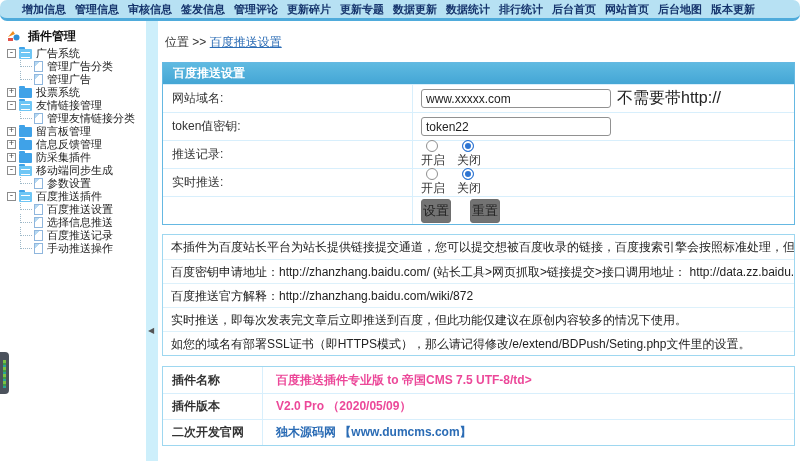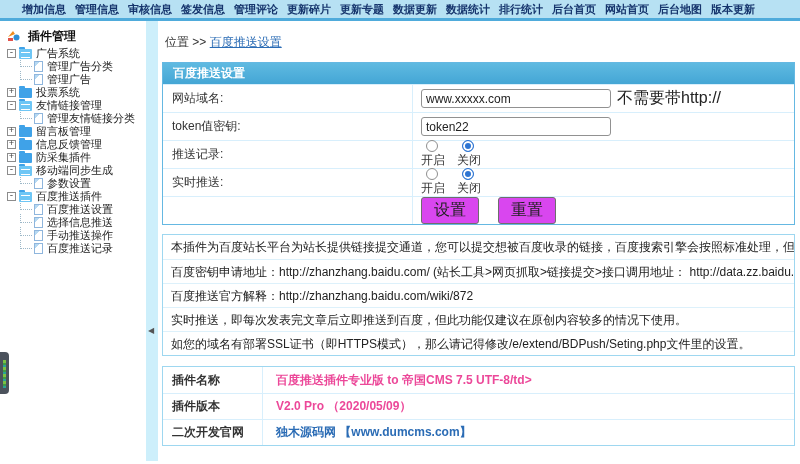--- a/index.html
+++ b/index.html
@@ -1,21 +1,21 @@
 <!DOCTYPE html>
 <html><head>
 <meta charset="utf-8">
 <style>
   * { margin:0; padding:0; box-sizing:border-box; }
   html,body { width:800px; height:464px; overflow:hidden; background:#fff;
     font-family:"Liberation Sans","DejaVu Sans",sans-serif; }
 
   
   .topnav { height:21px; background:#b7e1f3; border-bottom:3px solid #4fabdb;
-    display:flex; align-items:center; padding-left:22px; gap:9px; }
+    display:flex; align-items:center; padding-left:22px; gap:9px;border-radius:7px; }
   .nav-item { font-size:11px; color:#16356d; text-decoration:none; cursor:pointer;
     white-space:nowrap; font-weight:bold; }
 
   
   .layout { display:flex; height:440px; position:relative; }
 
   
   .sidebar { width:146px; padding-top:7px; overflow:hidden; position:relative; }
   .side-title { display:flex; align-items:center; gap:8px; padding-left:7px;
     font-size:12px; font-weight:bold; color:#111; height:16px; margin-bottom:3px; }
@@ -65,22 +65,22 @@
     font-size:12px; color:#333; }
   input.txt { width:190px; height:19px; border:1px solid #919191; border-radius:3px;
     font-size:12px; padding:0 4px; color:#222;
     font-family:"Liberation Sans","DejaVu Sans",sans-serif; }
   .hint { margin-left:6px; font-size:16px; color:#222; }
   .radio-option { display:flex; align-items:center; margin-right:12px; cursor:pointer;flex-direction:column; }
   .radio-dot { width:12px; height:12px; border-radius:50%; border:1px solid #8f8f8f;
     background:#fff; margin-right:3px; flex:none; }
   .radio-option.checked .radio-dot { border:1px solid #2e75d2; background:#2e75d2;
     box-shadow:inset 0 0 0 2px #fff; }
-  .btn { border:1px solid #6e6e6e; background:#d946ef; border-radius:3px;
-    font-size:16px; color:#222; padding:2px 12px; margin-right:19px; cursor:pointer;
+  .btn { border:1px solid #6e6e6e; background:#737373; border-radius:3px;
+    font-size:13px; color:#222; padding:2px 1px; margin-right:19px; cursor:pointer;
     font-family:"Liberation Sans","DejaVu Sans",sans-serif; }
 
   .panel.desc { margin-top:9px; border-color:#9ed7f0; }
   .desc-row { height:24px; line-height:24px; padding-left:8px; font-size:12px;
     color:#222; white-space:nowrap; overflow:hidden; border-top:1px solid #ddf1fb; }
   .desc-row:first-child { border-top:none; }
 
   .panel.info { margin-top:10px; border-color:#9ed7f0;font-weight:bold; }
   .info-row { display:flex; height:26px; border-top:1px solid #d8effc; }
   .info-row:first-child { border-top:none; }
@@ -188,26 +188,26 @@
           <span>百度推送设置</span>
         </div>
         <div class="tree-item lvl2">
           <span class="conn"></span>
           <span class="ico-page"></span>
           <span>选择信息推送</span>
         </div>
         <div class="tree-item lvl2">
           <span class="conn"></span>
           <span class="ico-page"></span>
+          <span>百度推送记录</span>
+        </div>
+        <div class="tree-item lvl2">
+          <span class="conn"></span>
+          <span class="ico-page"></span>
           <span>手动推送操作</span>
-        </div>
-        <div class="tree-item lvl2">
-          <span class="conn"></span>
-          <span class="ico-page"></span>
-          <span>百度推送记录</span>
         </div>
       </div>
   </div>
 
   <div class="meter">
     <div class="bars"></div>
   </div>
 
   <div class="divider">
     <span class="arrow">◀</span>

